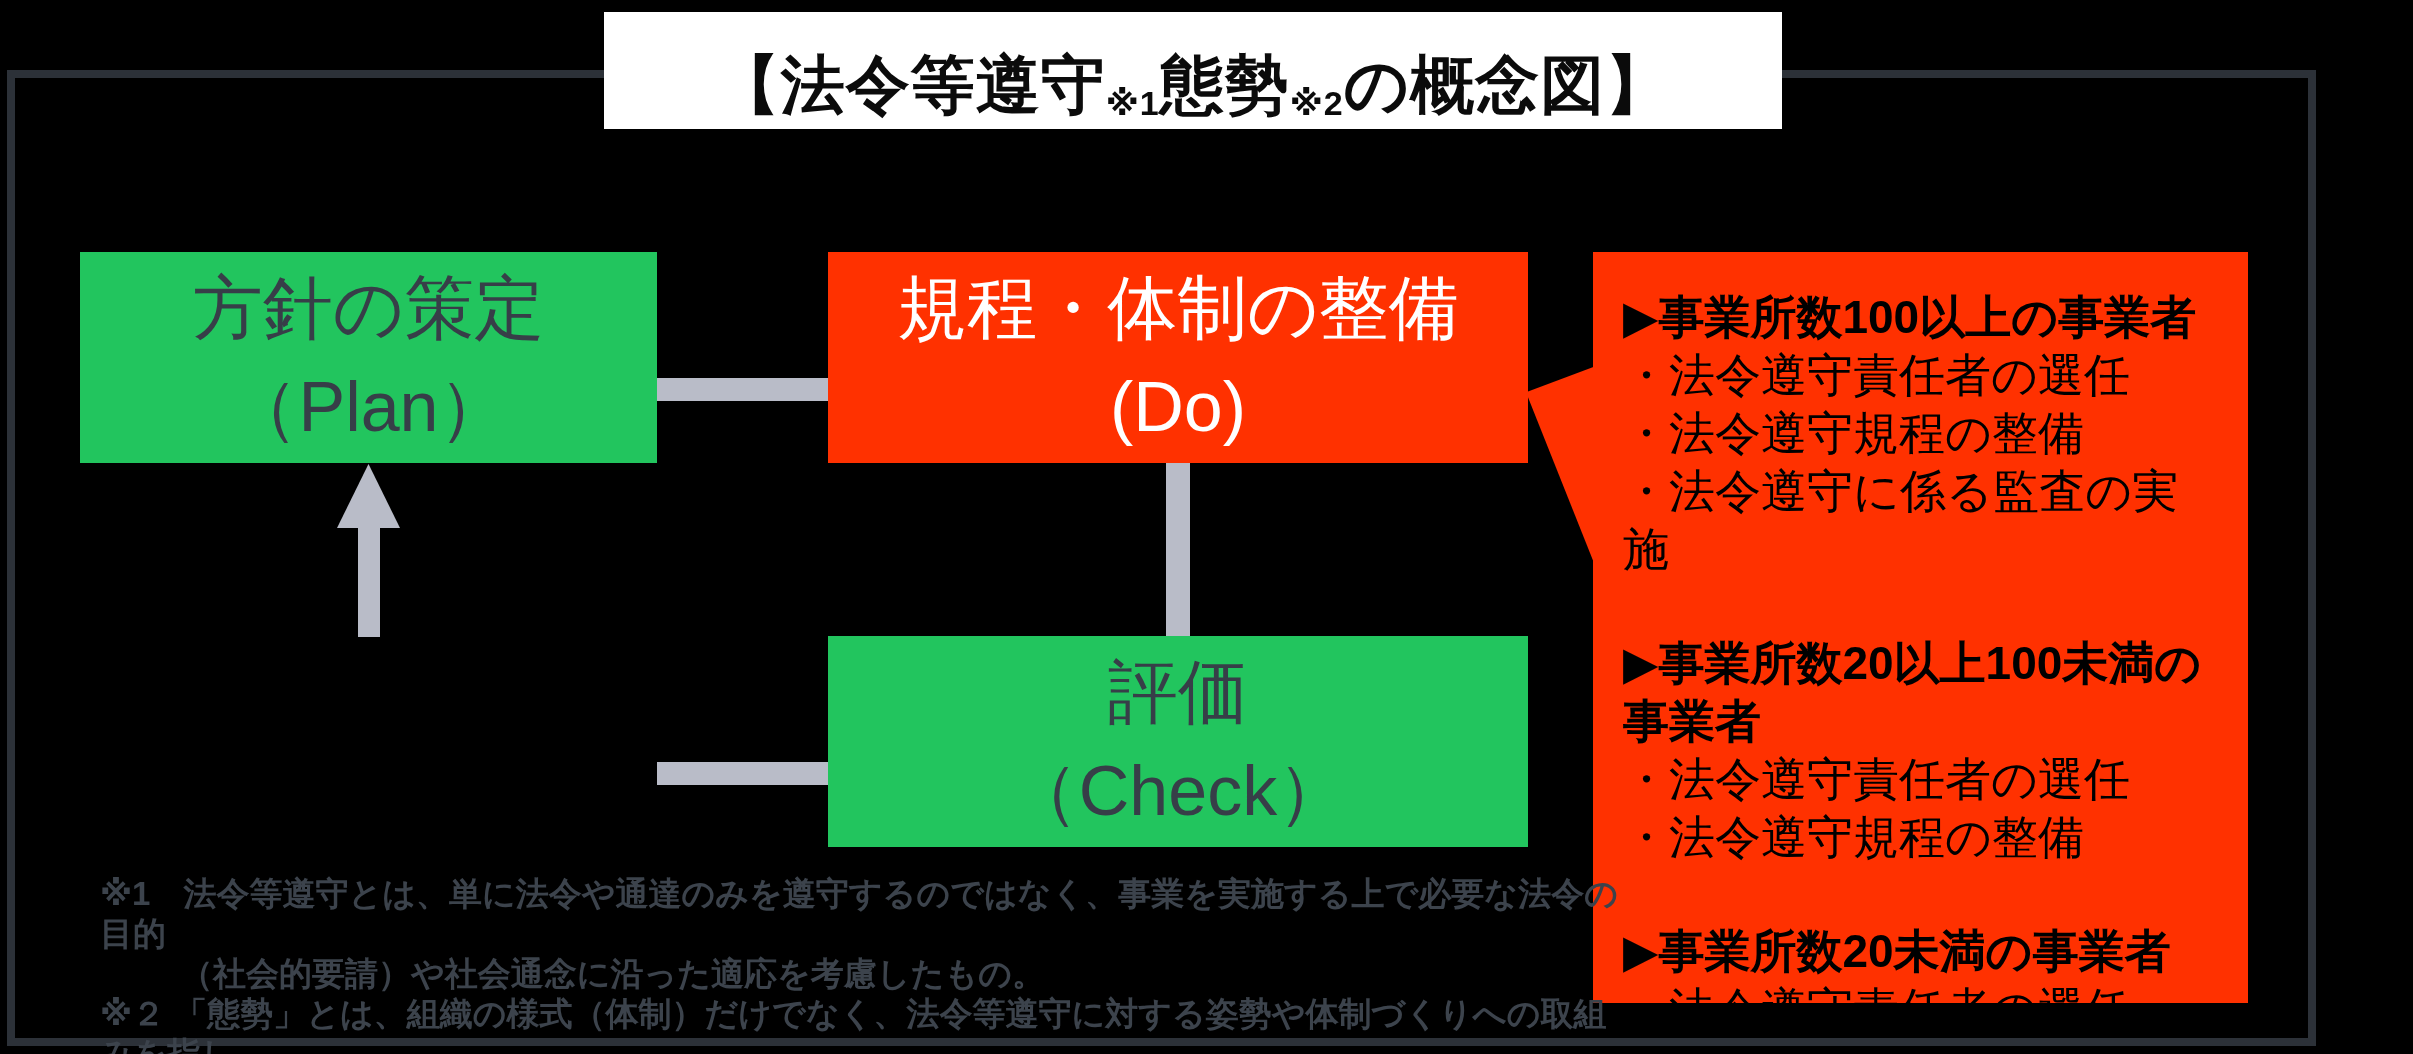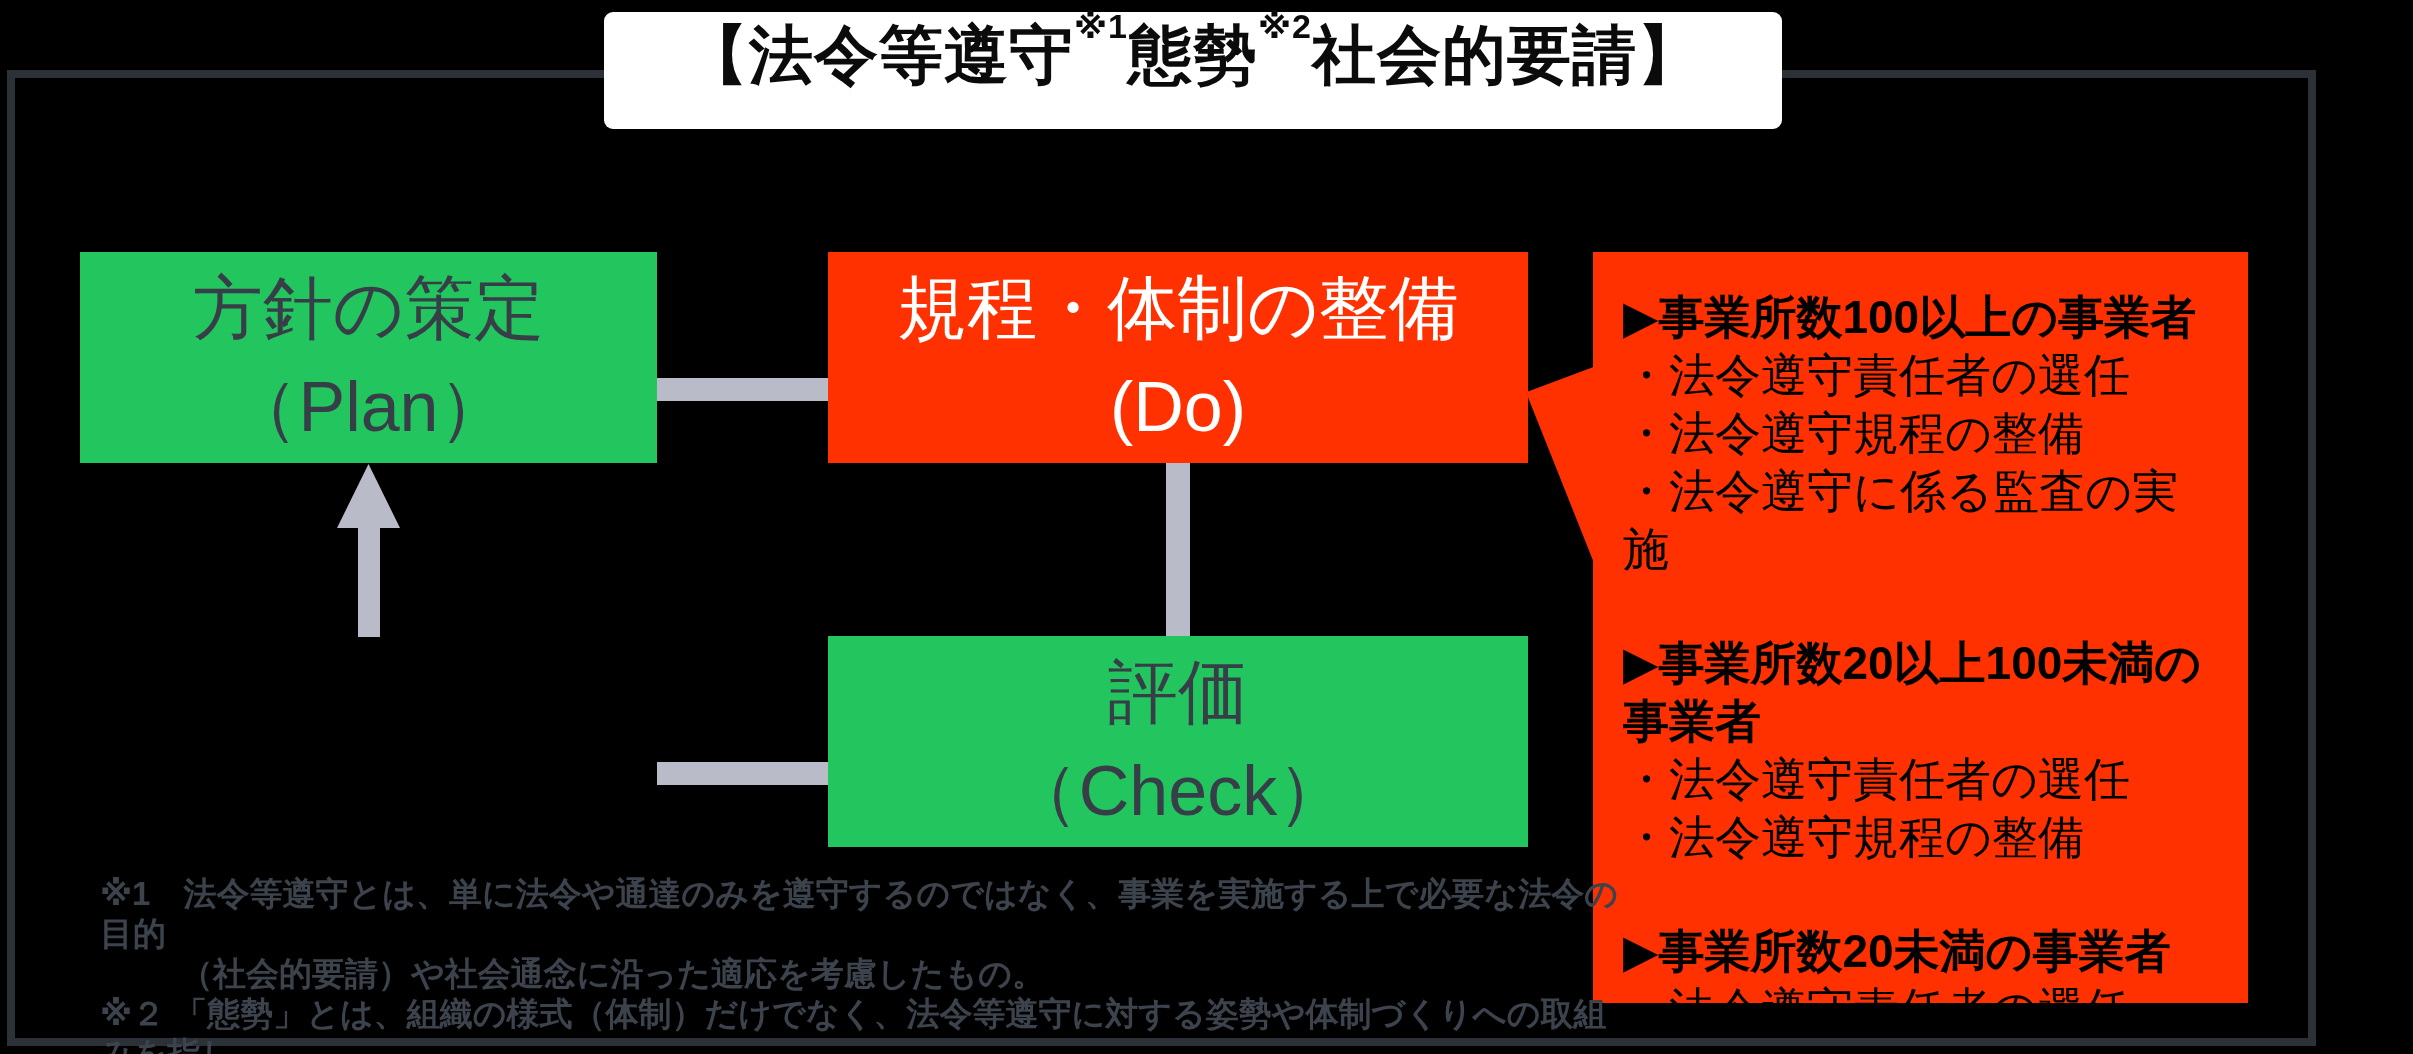--- a/index.html
+++ b/index.html
@@ -10,22 +10,22 @@
     overflow:hidden;
     font-family:"Liberation Sans","DejaVu Sans",sans-serif;
   }
   .frame{
     position:absolute;left:7px;top:70px;width:2293px;height:960px;
     border:8px solid #2c3138;background:#000;
   }
   .title-box{
     position:absolute;left:604px;top:12px;width:1178px;height:117px;
     background:#ffffff;color:#0b0b0b;
-    display:flex;align-items:flex-start;justify-content:center;
-    font-size:64px;font-weight:600;letter-spacing:1px;white-space:nowrap;border-radius:9px;
+    display:flex;align-items:flex-end;justify-content:center;
+    font-size:64px;font-weight:600;letter-spacing:1px;white-space:nowrap;
   }
   .title-box sup{font-size:34px;font-weight:600;position:relative;top:-6px;}
   .pdca-box{
     position:absolute;
     display:flex;flex-direction:column;align-items:center;justify-content:center;
     font-size:70px;line-height:99px;text-align:center;white-space:nowrap;
   }
   .box-gray{background:#22c55e;color:#373e48;}
   .box-red{background:#ff3100;color:#ffffff;}
   .box-plan {left:80px;  top:252px;width:577px;height:211px;}
@@ -67,21 +67,21 @@
 
 <div class="stage">
 
   <div class="frame"></div>
 
   <div class="title-box">
     <span>【法令等遵守</span>
       <sup>※1</sup>
       <span>態勢</span>
       <sup>※2</sup>
-      <span>社会的要請】</span>
+      <span>の概念図】</span>
   </div>
 
   <div class="connector conn-plan-do"></div>
   <div class="connector conn-action-check"></div>
   <div class="connector conn-do-check"></div>
   <div class="arrow-shaft"></div>
   <div class="arrow-head"></div>
 
   <div class="pdca-box box-gray box-plan">
     <div>方針の策定</div>

